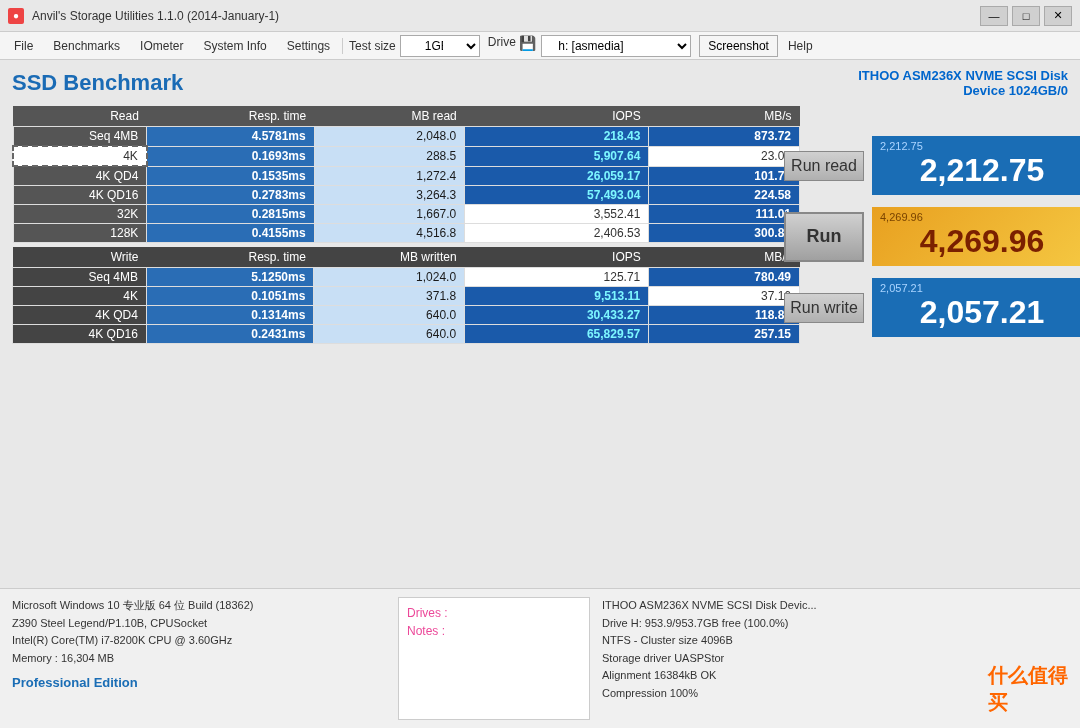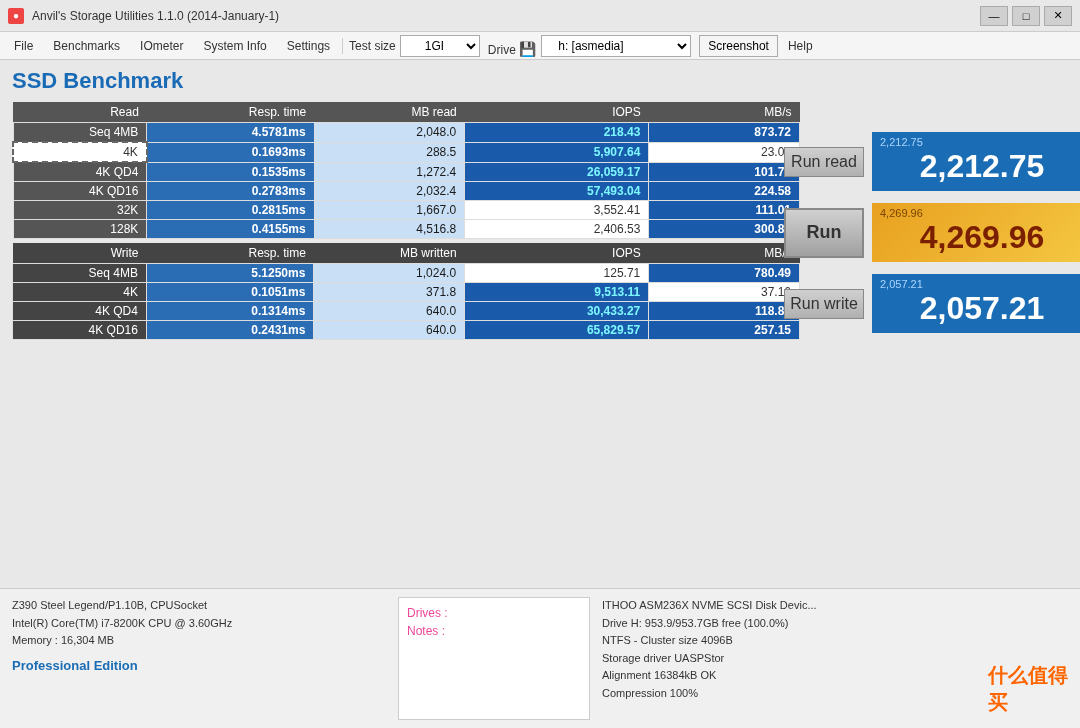--- a/index.html
+++ b/index.html
@@ -50,21 +50,21 @@
     .test-size-select {
       height: 22px;
       font-size: 12px;
       border: 1px solid #aaa;
       background: white;
       padding: 0 20px;
       width: 80px;
     }
     .drive-group {
       display: flex;
-      align-items: flex-end;
+      align-items: flex-start;
       gap: 4px;
       margin-left: 8px;
     }
     .drive-select {
       height: 22px;
       font-size: 12px;
       border: 1px solid #aaa;
       background: white;
       padding: 0 12px;
       width: 150px;
@@ -307,20 +307,24 @@
     </select>
   </div>
   <button class="screenshot-btn">Screenshot</button>
   <div class="menu-item">Help</div>
 </div>
 
 <div class="main-content">
 
   <div class="ssd-header">
     <div class="ssd-title">SSD Benchmark</div>
+    <div class="drive-info">
+      <div>ITHOO ASM236X NVME SCSI Disk</div>
+      <div>Device 1024GB/0</div>
+    </div>
   </div>
 
   <div class="benchmark-area">
 
     <div class="table-section">
 
       <div class="read-section">
         <table class="bench-table">
           <thead>
             <tr>
@@ -349,21 +353,21 @@
             <tr>
               <td class="row-label">4K QD4</td>
               <td class="val-blue">0.1535ms</td>
               <td class="val-light">1,272.4</td>
               <td class="iops-blue">26,059.17</td>
               <td class="mb-blue">101.79</td>
             </tr>
             <tr>
               <td class="row-label">4K QD16</td>
               <td class="val-blue">0.2783ms</td>
-              <td class="val-light">2,032.4</td>
+              <td class="val-light">3,264.3</td>
               <td class="iops-blue">57,493.04</td>
               <td class="mb-blue">224.58</td>
             </tr>
             <tr>
               <td class="row-label">32K</td>
               <td class="val-blue">0.2815ms</td>
               <td class="val-light">1,667.0</td>
               <td class="val-white">3,552.41</td>
               <td class="mb-blue">111.01</td>
             </tr>
@@ -447,20 +451,21 @@
           <span class="score-small">2,057.21</span>
           <div class="score-large" style="margin-top:10px;">2,057.21</div>
         </div>
       </div>
     </div>
   </div>
 </div>
 
 <div class="status-bar">
   <div class="status-left">
+    <div>Microsoft Windows 10 专业版 64 位 Build (18362)</div>
     <div>Z390 Steel Legend/P1.10B, CPUSocket</div>
     <div>Intel(R) Core(TM) i7-8200K CPU @ 3.60GHz</div>
     <div>Memory : 16,304 MB</div>
     <div class="status-pro">Professional Edition</div>
   </div>
   <div class="status-center">
     <div>Drives :</div>
     <div>Notes :</div>
   </div>
   <div class="status-right">

